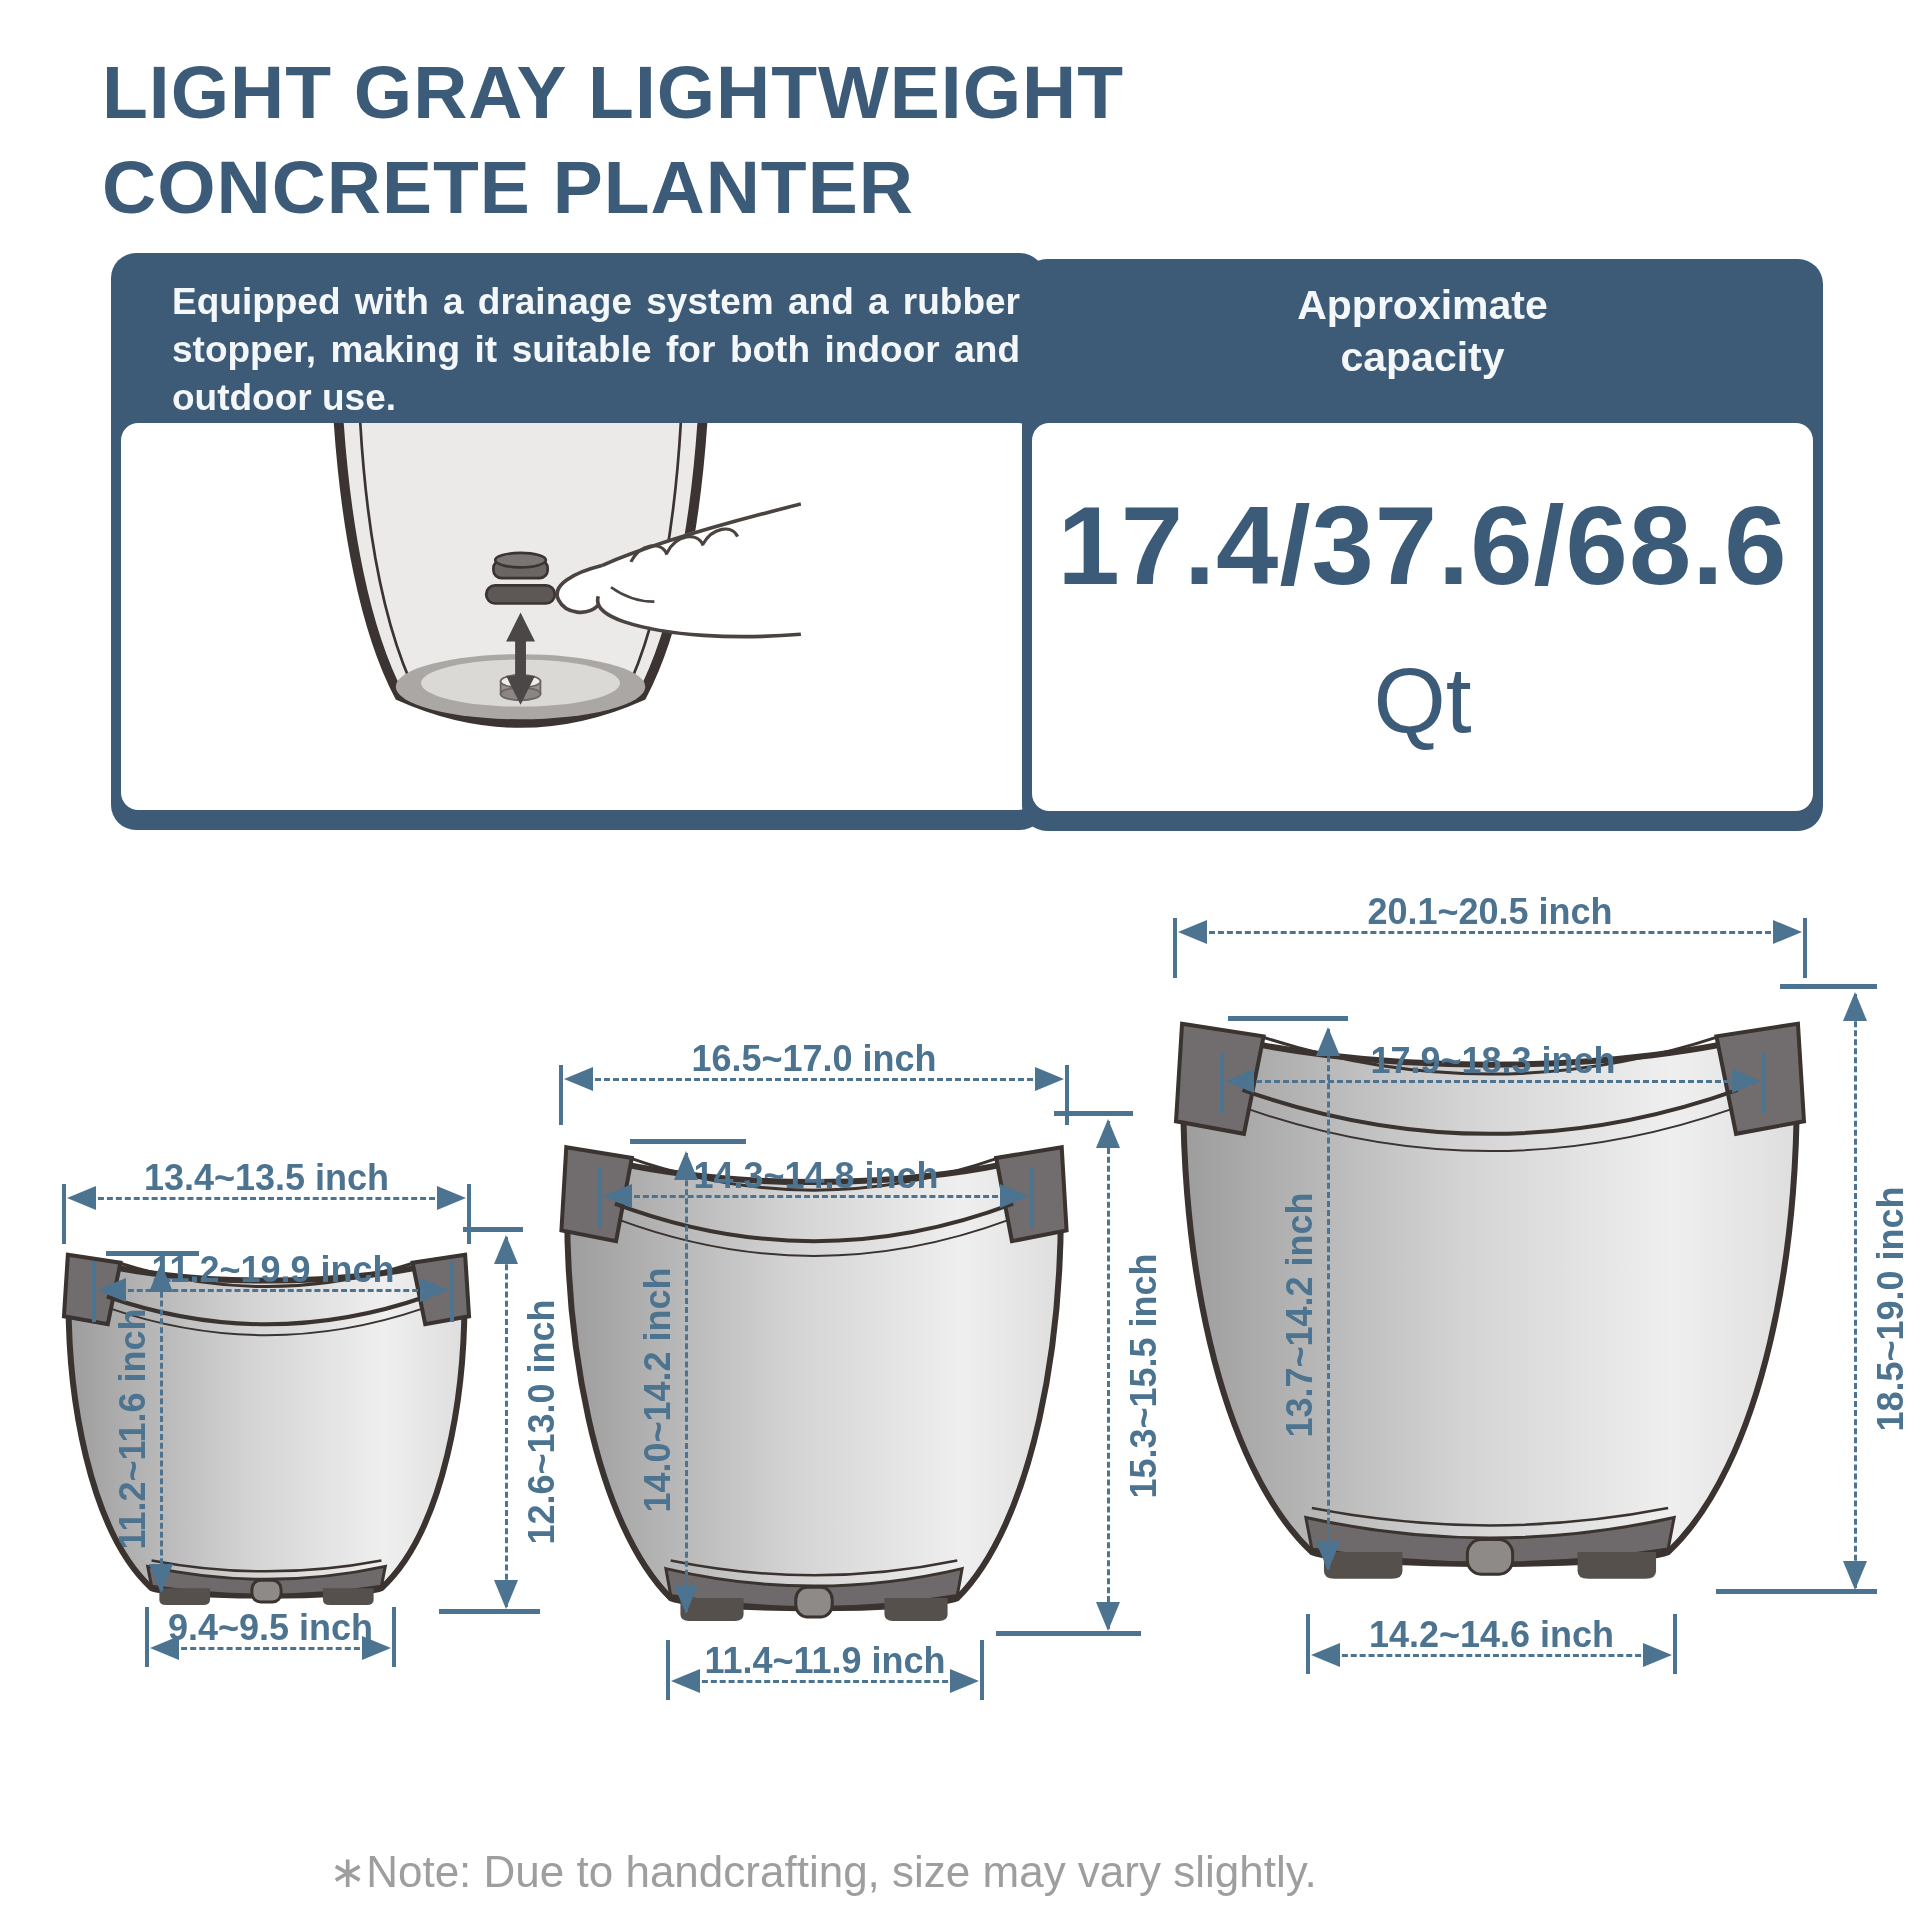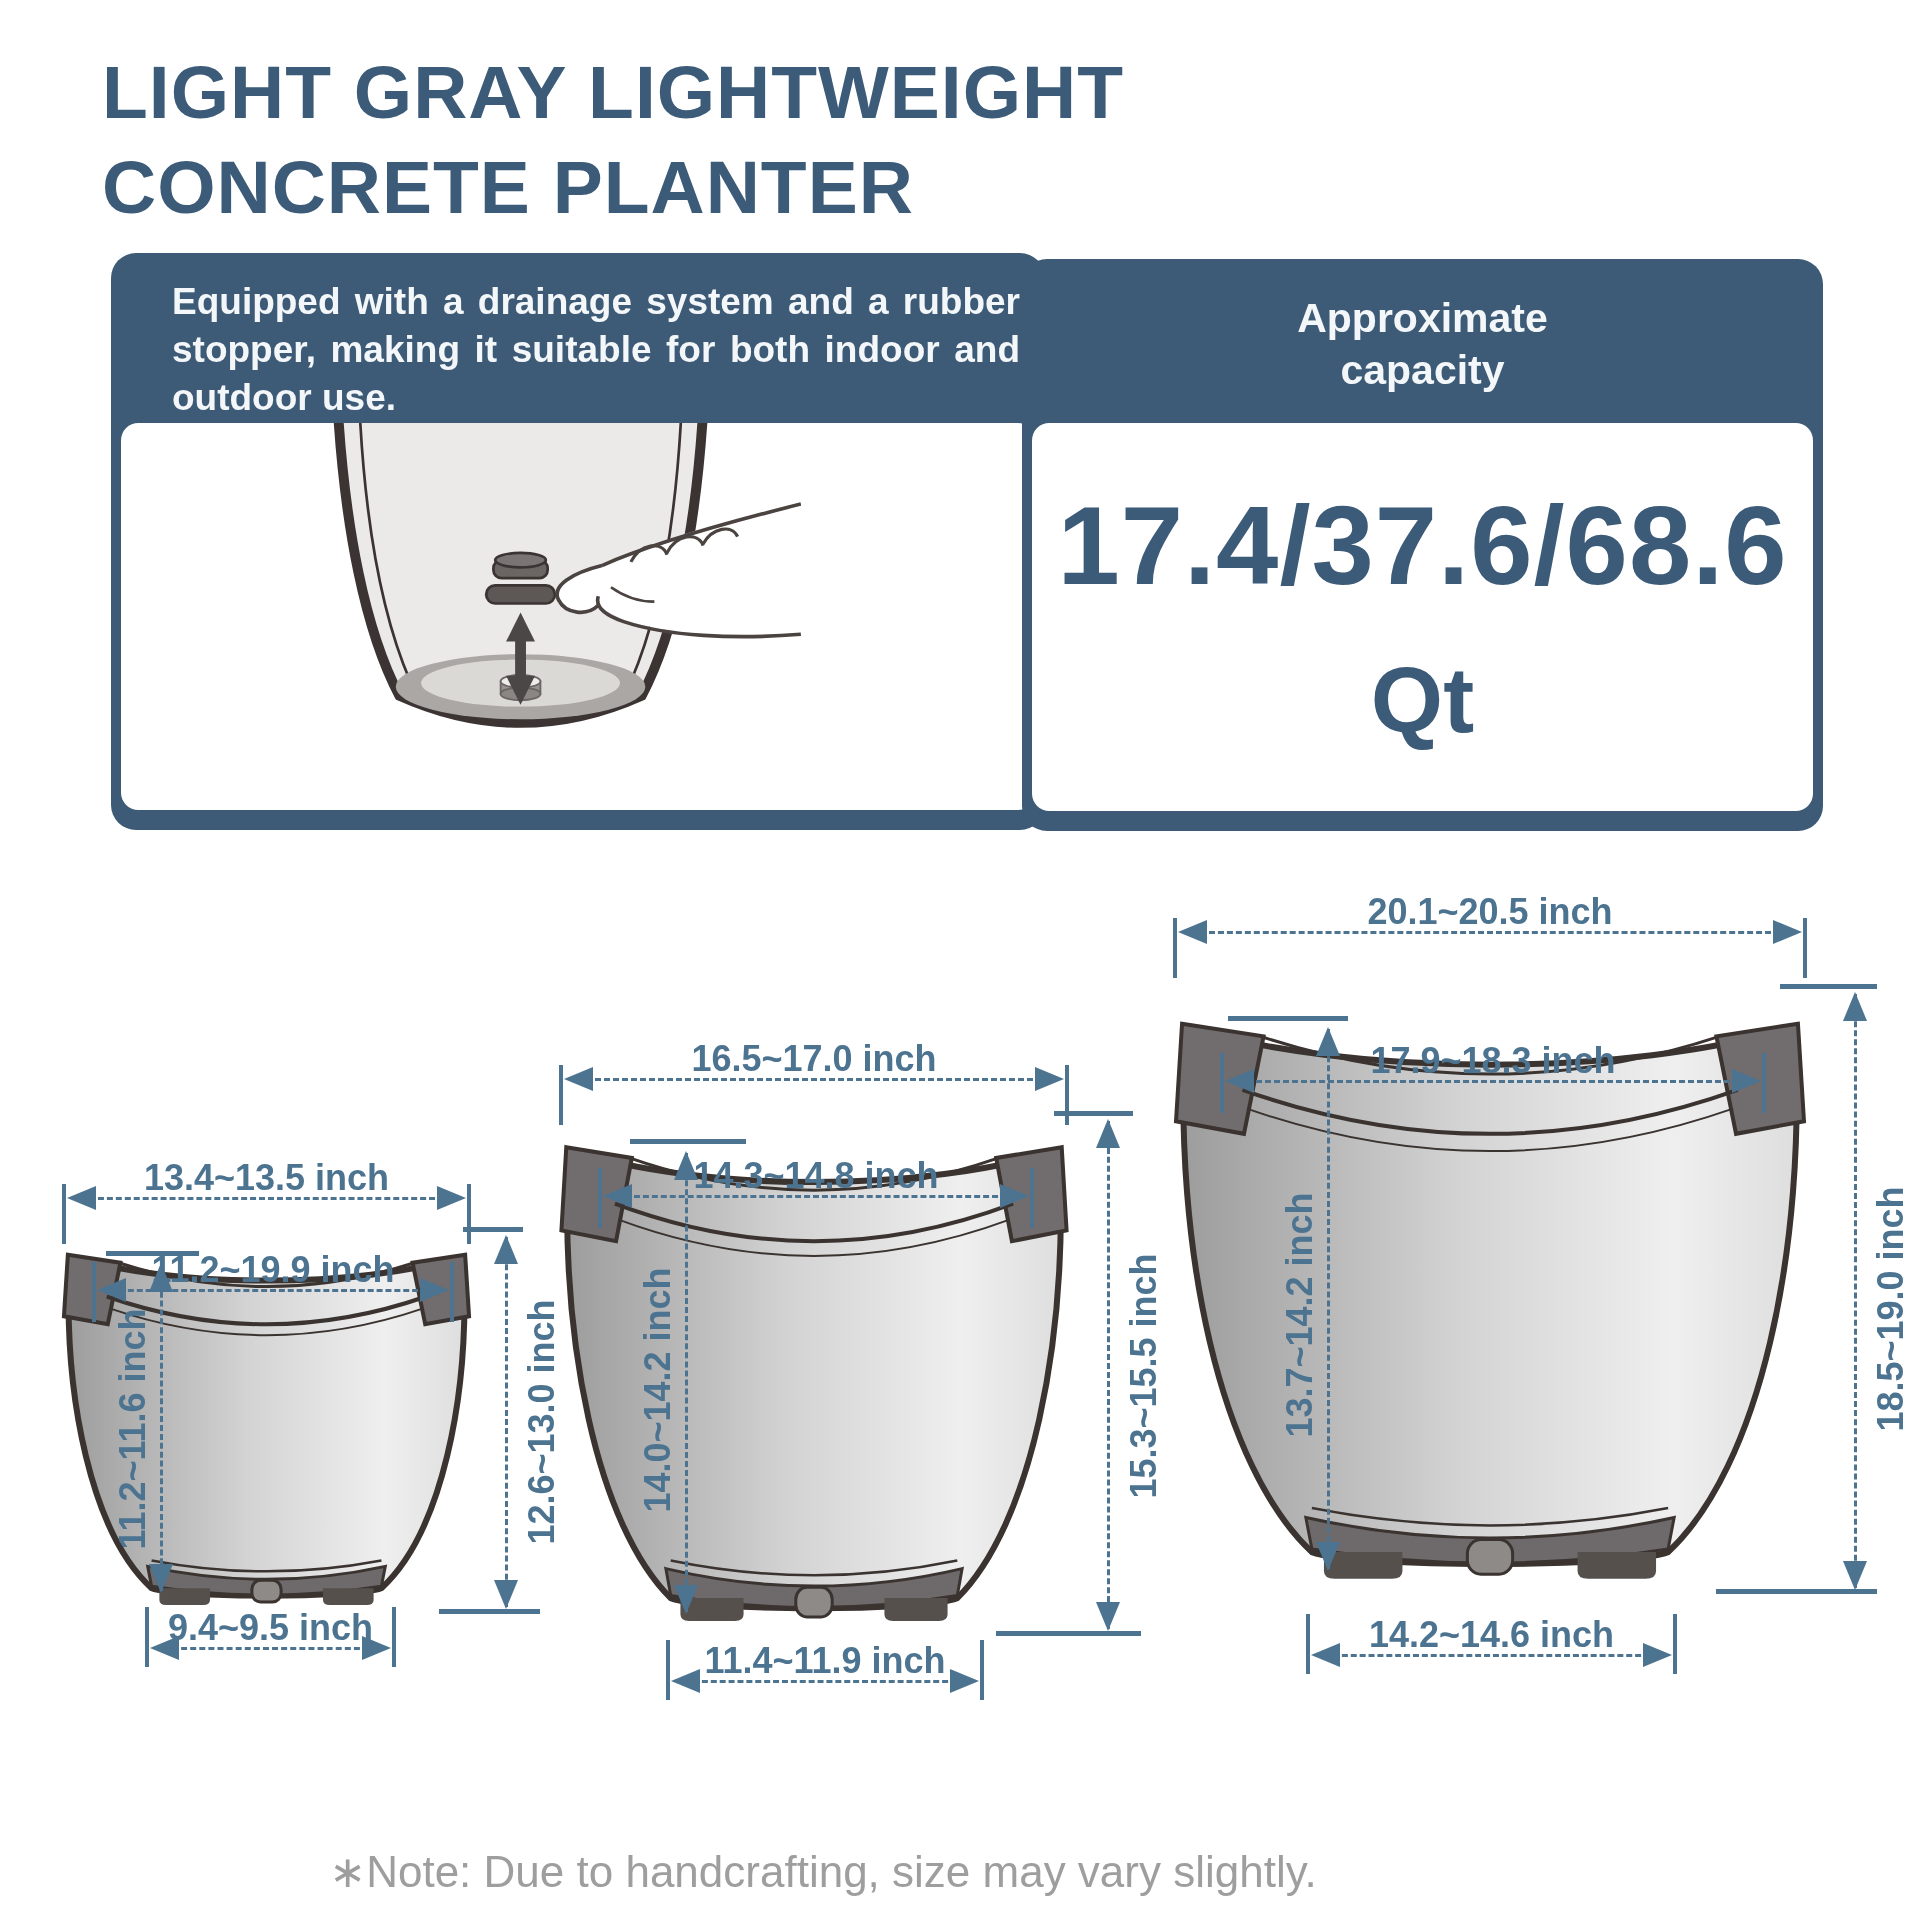--- a/index.html
+++ b/index.html
@@ -15,26 +15,26 @@
   
   .card{background:#3d5b77;border-radius:25px;}
   .card .hdr{color:#f4f7f9;font-weight:600;}
   .card .body{position:absolute;left:9.7px;right:9.7px;bottom:20px;background:#ffffff;
               border-radius:17.4px;overflow:hidden;}
   .card-left{left:111px;top:253px;width:898px;height:577px;padding-left:36px;}
   .card-left .hdr{padding:25px 25px 0 25px;font-size:37px;line-height:1.3;
                   text-align:justify;text-justify:inter-word;}
   .card-left .body{top:170px;}
   .card-right{left:1022px;top:259px;width:801px;height:572px;}
-  .card-right .hdr{padding-top:33px;font-size:41px;line-height:1.28;text-align:center;}
+  .card-right .hdr{padding-top:20px;font-size:41px;line-height:1.28;text-align:center;}
   .card-right .hdr span{display:block;}
   .card-right .body{top:164px;display:flex;flex-direction:column;align-items:center;
                     justify-content:center;gap:37px;}
   .cap-value{color:#3c5b78;font-size:112px;font-weight:600;letter-spacing:1px;}
-  .cap-unit{color:#3c5b78;font-size:93px;font-weight:700;}
+  .cap-unit{color:#3c5b78;font-size:93px;font-weight:400;}
 
   
   .dlabel{color:#4c7390;font-size:36px;font-weight:600;white-space:nowrap;}
   .hdim{position:absolute;height:0;}
   .hdim i{display:block;position:absolute;}
   .hdim .dline{left:27px;right:27px;top:-1.9px;border-top:3.9px dashed #4c7390;}
   .hdim .tickl{left:0;top:-29px;width:3.9px;height:60px;background:#4c7390;}
   .hdim .tickr{right:0;top:-29px;width:3.9px;height:60px;background:#4c7390;}
   .hdim.tup .tickl,.hdim.tup .tickr{top:-42px;}
   .hdim.tdn .tickl,.hdim.tdn .tickr{top:-15.4px;}

